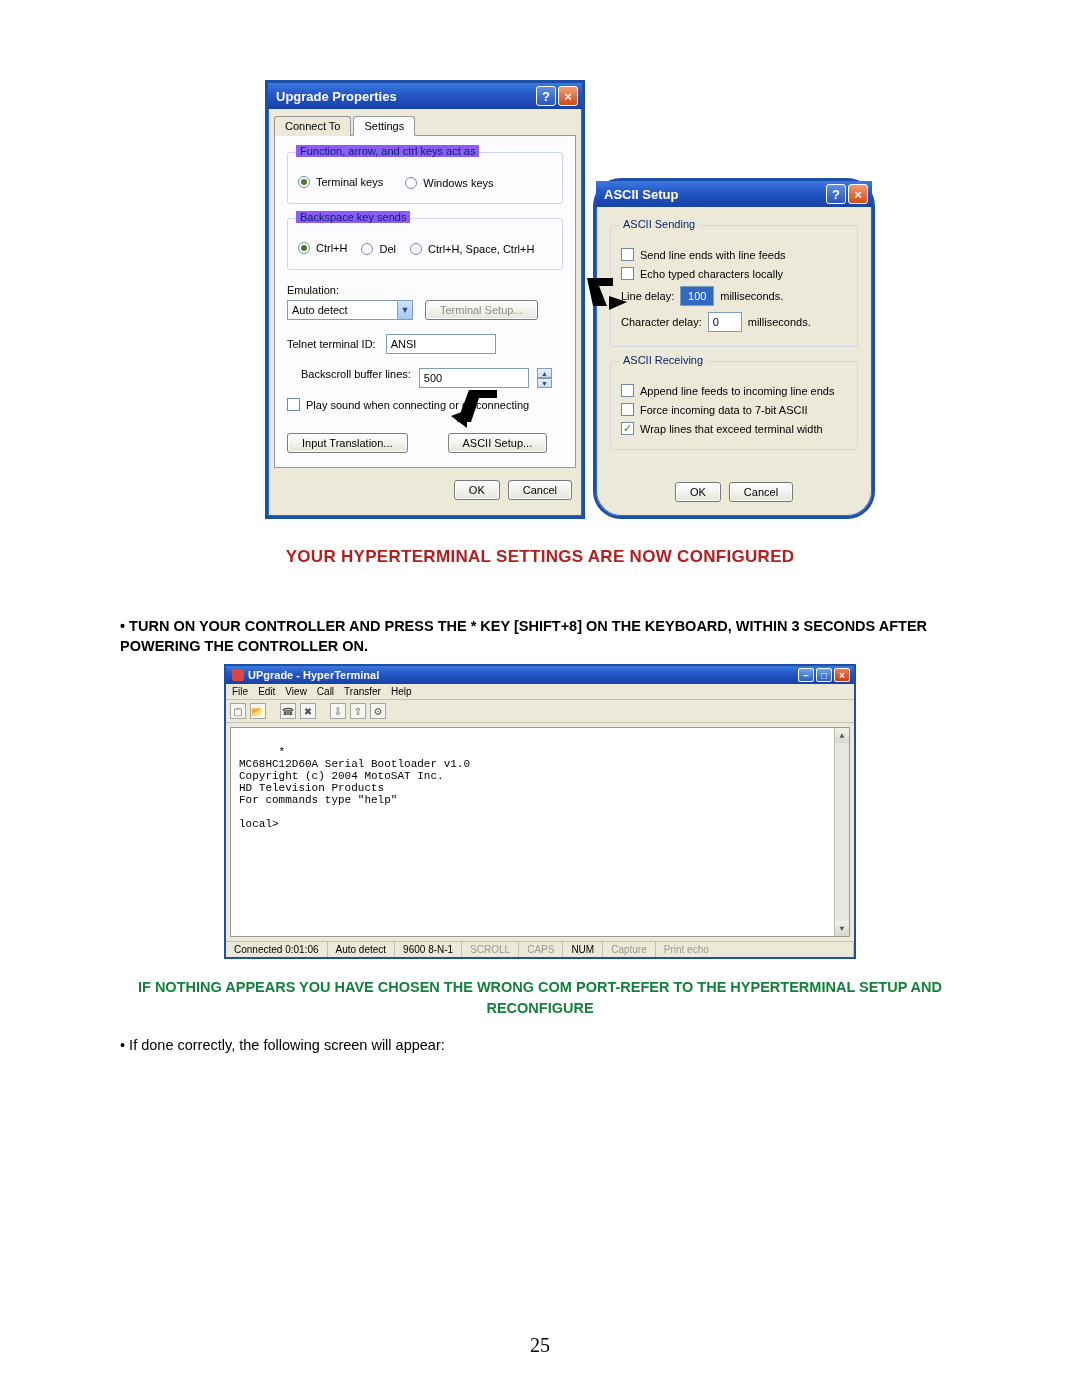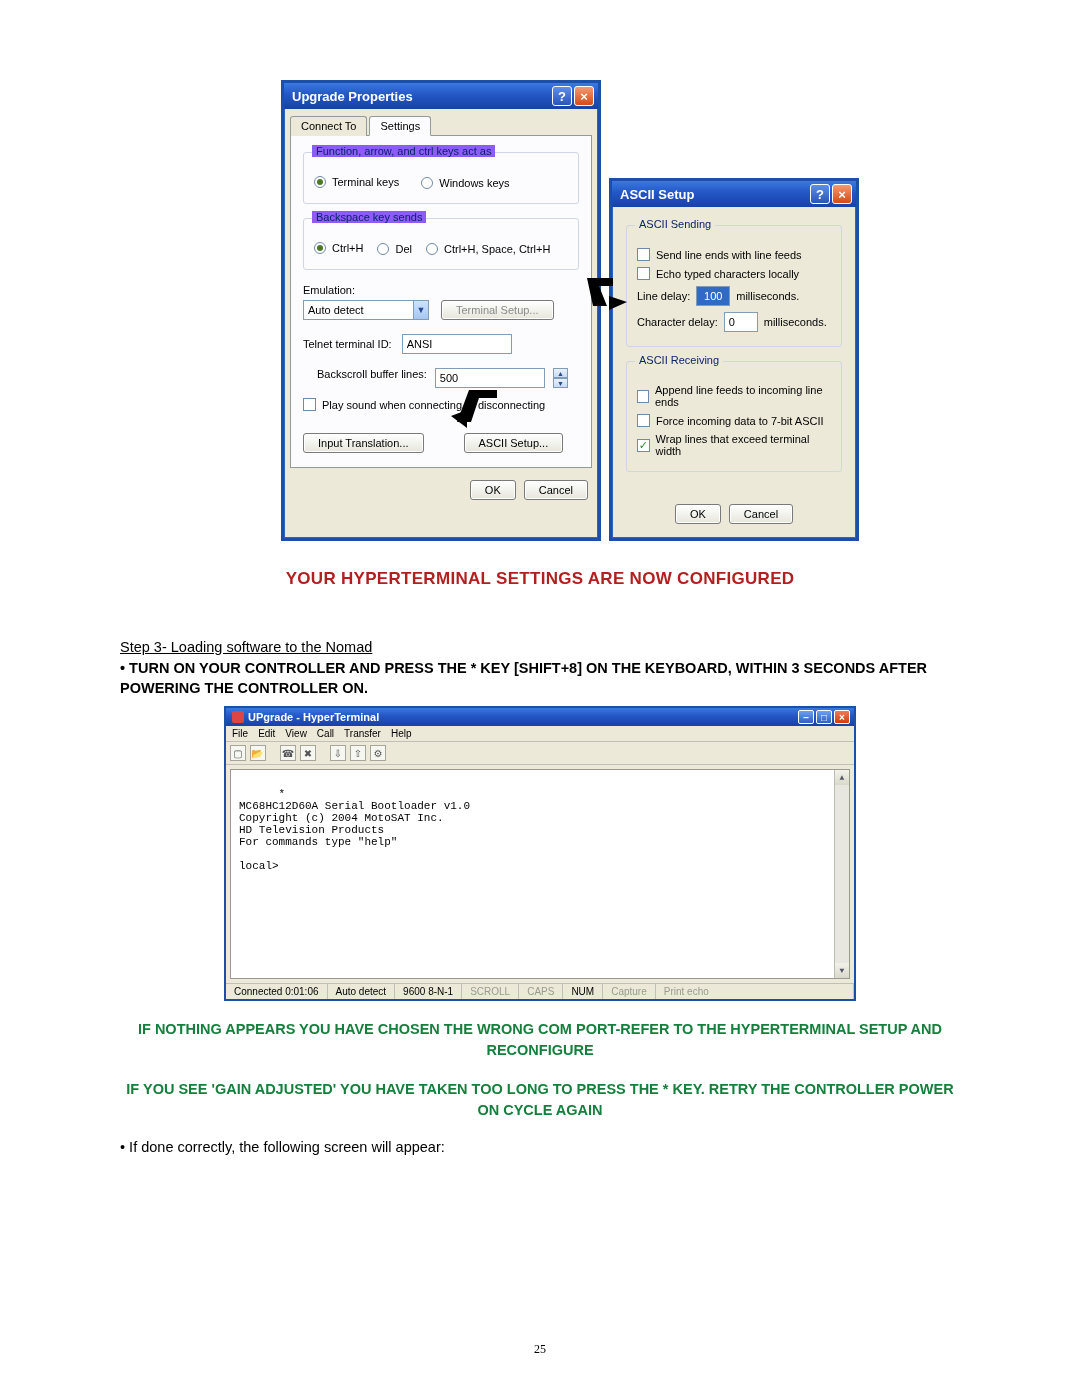--- a/index.html
+++ b/index.html
@@ -172,21 +172,21 @@
   }
   .body-text {
     font-family: Verdana, Arial, sans-serif;
     font-size: 14.5px;
     margin: 14px 0;
   }
   .page-num {
     position:absolute; bottom:40px; left:0; right:0;
     text-align:center;
     font-family: "Times New Roman", serif;
-    font-size: 12px;
+    font-size: 20px;
   }
 
   
   .ht-window {
     width:632px; margin:8px auto 16px auto;
     border:2px solid #1b4fa8;
     background:#ece9d8;
     font-size:10px;
   }
   .ht-title {
@@ -317,21 +317,21 @@
           <button class="btn">Input Translation...</button>
           <button class="btn">ASCII Setup...</button>
         </div>
       </div>
       <div class="button-row">
         <button class="btn">OK</button>
         <button class="btn">Cancel</button>
       </div>
     </div>
 
-    <div class="window ascii" style="width:250px; margin-top:98px;">
+    <div class="window ascii" style="width:282px; margin-top:98px;border-radius:28px;">
       <div class="titlebar">
         <span>ASCII Setup</span>
         <div class="titlebar-buttons">
           <div class="tbtn help">?</div>
           <div class="tbtn">×</div>
         </div>
       </div>
       <div class="ascii-body">
         <div class="groupbox" style="background:#ece9d8;">
           <span class="legend">ASCII Sending</span>
@@ -385,21 +385,20 @@
     </svg>
     <svg class="arrow-shape" style="left:407px; top:196px;" width="50" height="34">
       <polygon points="0,2 26,2 26,10 12,10 20,30 6,30" fill="#000"></polygon>
       <polygon points="22,20 40,26 22,34" fill="#000"></polygon>
     </svg>
 
   </div>
 
   <div class="headline">YOUR HYPERTERMINAL SETTINGS ARE NOW CONFIGURED</div>
 
-  <div class="step-line">Step 3- Loading software to the Nomad</div>
   <div class="instr">• TURN ON YOUR CONTROLLER AND PRESS THE * KEY [SHIFT+8] ON THE KEYBOARD, WITHIN 3 SECONDS AFTER POWERING THE CONTROLLER ON.</div>
 
   <div class="ht-window">
     <div class="ht-title">
       <span style="display:flex;align-items:center;gap:4px;">
         <span style="width:12px;height:12px;background:#d44;display:inline-block;border-radius:2px;"></span>
         <span>UPgrade - HyperTerminal</span>
       </span>
       <span style="display:flex;gap:2px;">
         <span class="mini-btn min">–</span>
@@ -445,18 +444,17 @@
       <div class="cell">9600 8-N-1</div>
       <div class="cell dim">SCROLL</div>
       <div class="cell dim">CAPS</div>
       <div class="cell">NUM</div>
       <div class="cell dim">Capture</div>
       <div class="cell dim" style="flex:1;">Print echo</div>
     </div>
   </div>
 
   <div class="red-centered">IF NOTHING APPEARS YOU HAVE CHOSEN THE WRONG COM PORT-REFER TO THE HYPERTERMINAL SETUP AND RECONFIGURE</div>
-  <div class="red-centered">IF YOU SEE 'GAIN ADJUSTED' YOU HAVE TAKEN TOO LONG TO PRESS THE * KEY. RETRY THE CONTROLLER POWER ON CYCLE AGAIN</div>
 
   <div class="body-text">• If done correctly, the following screen will appear:</div>
 
   <div class="page-num">25</div>
 </div>
 
 </body></html>

